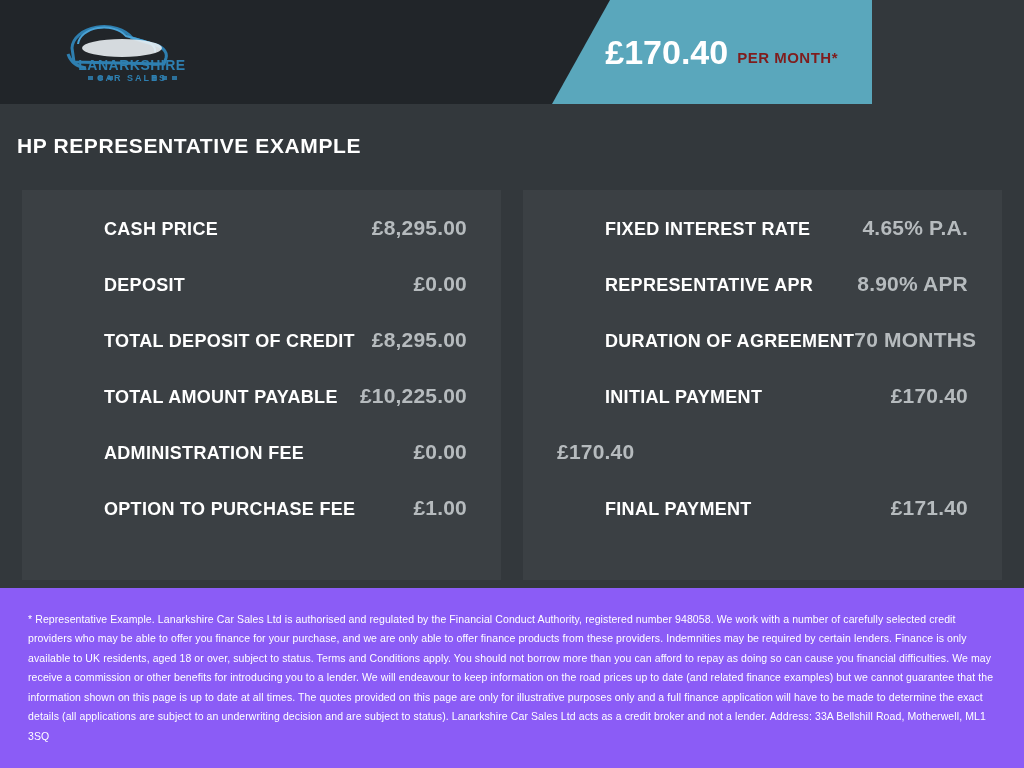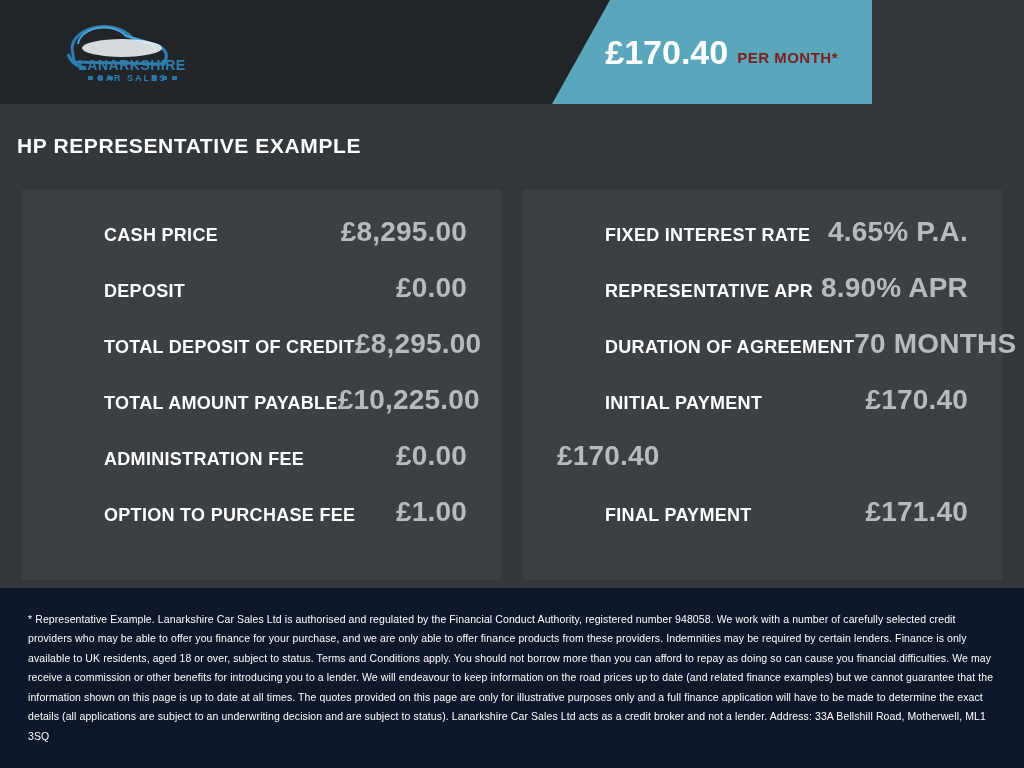--- a/index.html
+++ b/index.html
@@ -97,35 +97,35 @@
   .row-label {
     color: #ffffff;
     font-size: 18px;
     font-weight: bold;
     letter-spacing: .3px;
     white-space: nowrap;
     margin-left: 48px;
   }
   .row-value {
     color: #b6bbbe;
-    font-size: 28px;
+    font-size: 21px;
     font-weight: bold;
     letter-spacing: .2px;
     white-space: nowrap;
     text-align: right;
   }
 
   
   .disclaimer {
     position: absolute;
     left: 0;
     top: 588px;
     width: 1024px;
     height: 180px;
-    background: #0f172a;
+    background: #8b5cf6;
     padding: 22px 28px 0 28px;
   }
   .disclaimer p {
     color: #ffffff;
     font-size: 10.5px;
     line-height: 1.85;
     letter-spacing: .1px;
     text-align: left;
   }
 </style>

